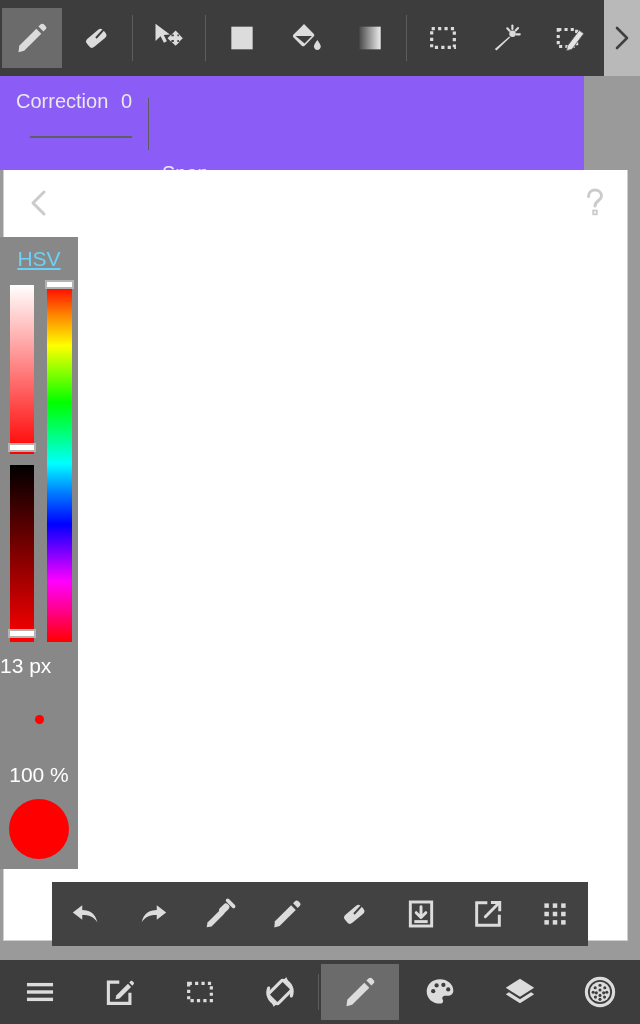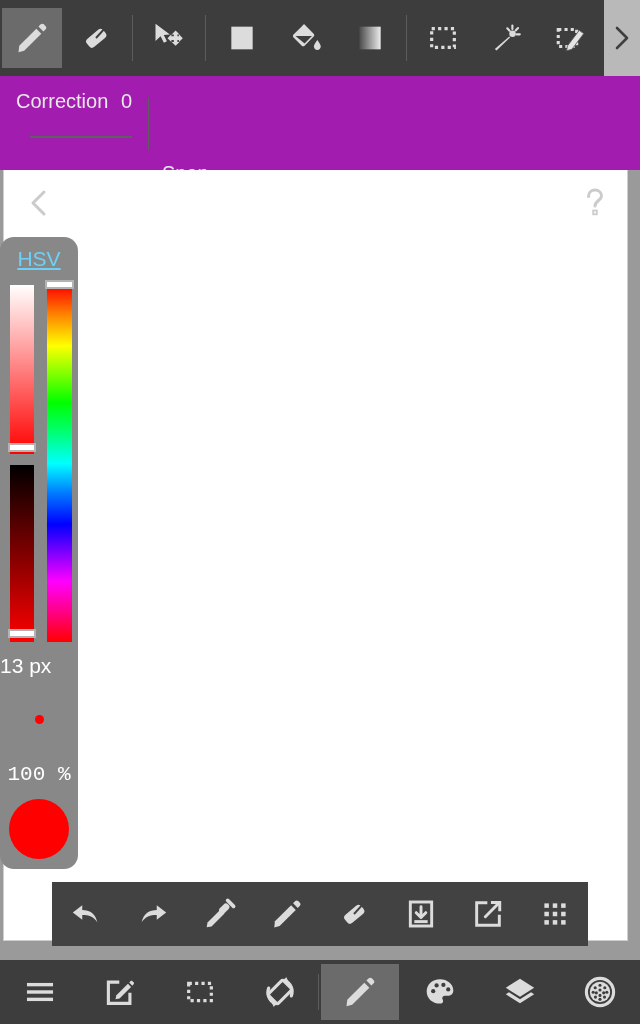--- a/index.html
+++ b/index.html
@@ -29,22 +29,22 @@
     margin: 0 4px;
   }
   .overflow-strip {
     position: absolute; right: 0; top: 0; width: 36px; height: 76px;
     background: #b9b9b9;
     display: flex; align-items: center; justify-content: center;
   }
 
   
   .optionbar {
-    position: absolute; left: 0; top: 76px; width: 640px; height: 94px;
-    background: #a21caf;
+    position: absolute; left: 0; top: 76px; width: 584px; height: 94px;
+    background: #8b5cf6;
   }
   .correction {
     position: absolute; left: 0; top: 0; width: 148px; height: 94px;
   }
   .correction-label {
     position: absolute; left: 16px; top: 14px;
     color: #e9e9e9; font-size: 20px; white-space: nowrap;
   }
   .correction-value {
     position: absolute; left: 121px; top: 14px;
@@ -101,21 +101,20 @@
   }
   .canvas-help {
     position: absolute; right: 14px; top: 14px; width: 36px; height: 38px;
     display: flex; align-items: center; justify-content: center;
   }
 
   
   .colorpanel {
     position: absolute; left: 0px; top: 237px; width: 78px; height: 632px;
     background: #888888;
-    border-radius: 14px;
   }
   .hsv-label {
     position: absolute; left: 0; top: 10px; width: 78px;
     text-align: center; color: #6fd0f5; font-size: 21px;
     text-decoration: underline;
   }
   .sat-slider {
     position: absolute; left: 10px; top: 48px; width: 24px; height: 169px;
     background: linear-gradient(to bottom, #ffffff 0%, #ff0000 100%);
   }
@@ -141,21 +140,21 @@
   .px-label {
     position: absolute; left: 0; top: 417px; width: 78px;
     text-align: left; color: #ffffff; font-size: 21px;
   }
   .brush-dot {
     position: absolute; left: 50%; top: 478px; width: 9px; height: 9px;
     margin-left: -4.5px; border-radius: 50%; background: #ff0000;
   }
   .pct-label {
     position: absolute; left: 0; top: 526px; width: 78px;
-    text-align: center; color: #ffffff; font-size: 21px; font-family: Liberation Mono, monospace;
+    text-align: center; color: #ffffff; font-size: 21px;
   }
   .opacity-circle {
     position: absolute; left: 50%; top: 562px; width: 60px; height: 60px;
     margin-left: -30px; border-radius: 50%; background: #ff0000;
   }
 
   
   .floatbar {
     position: absolute; left: 52px; top: 882px; width: 536px; height: 64px;
     background: #424242;

